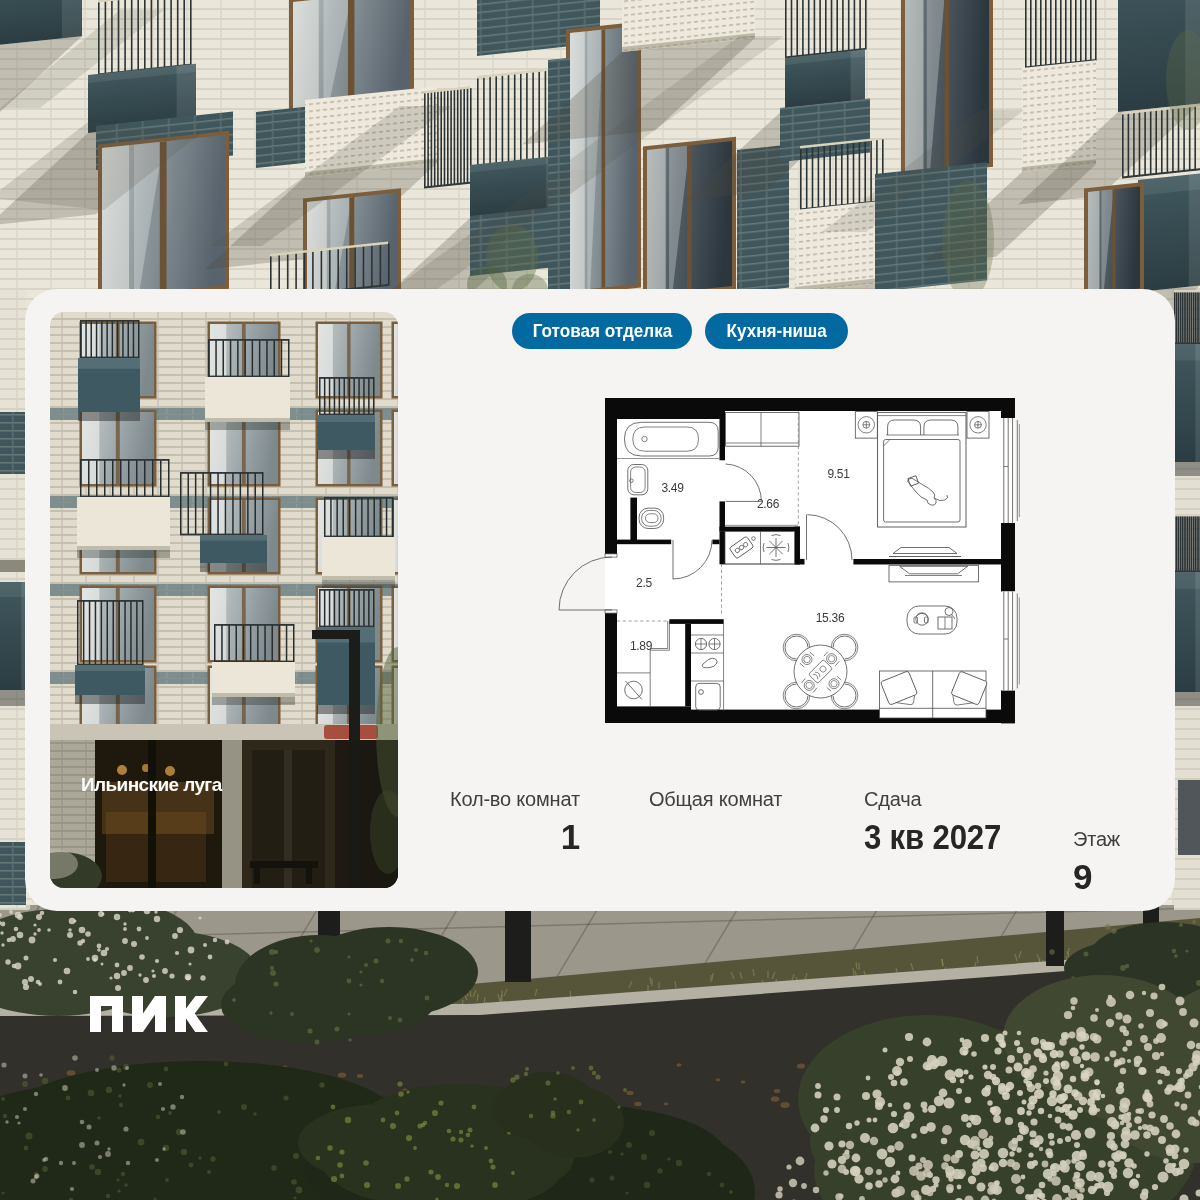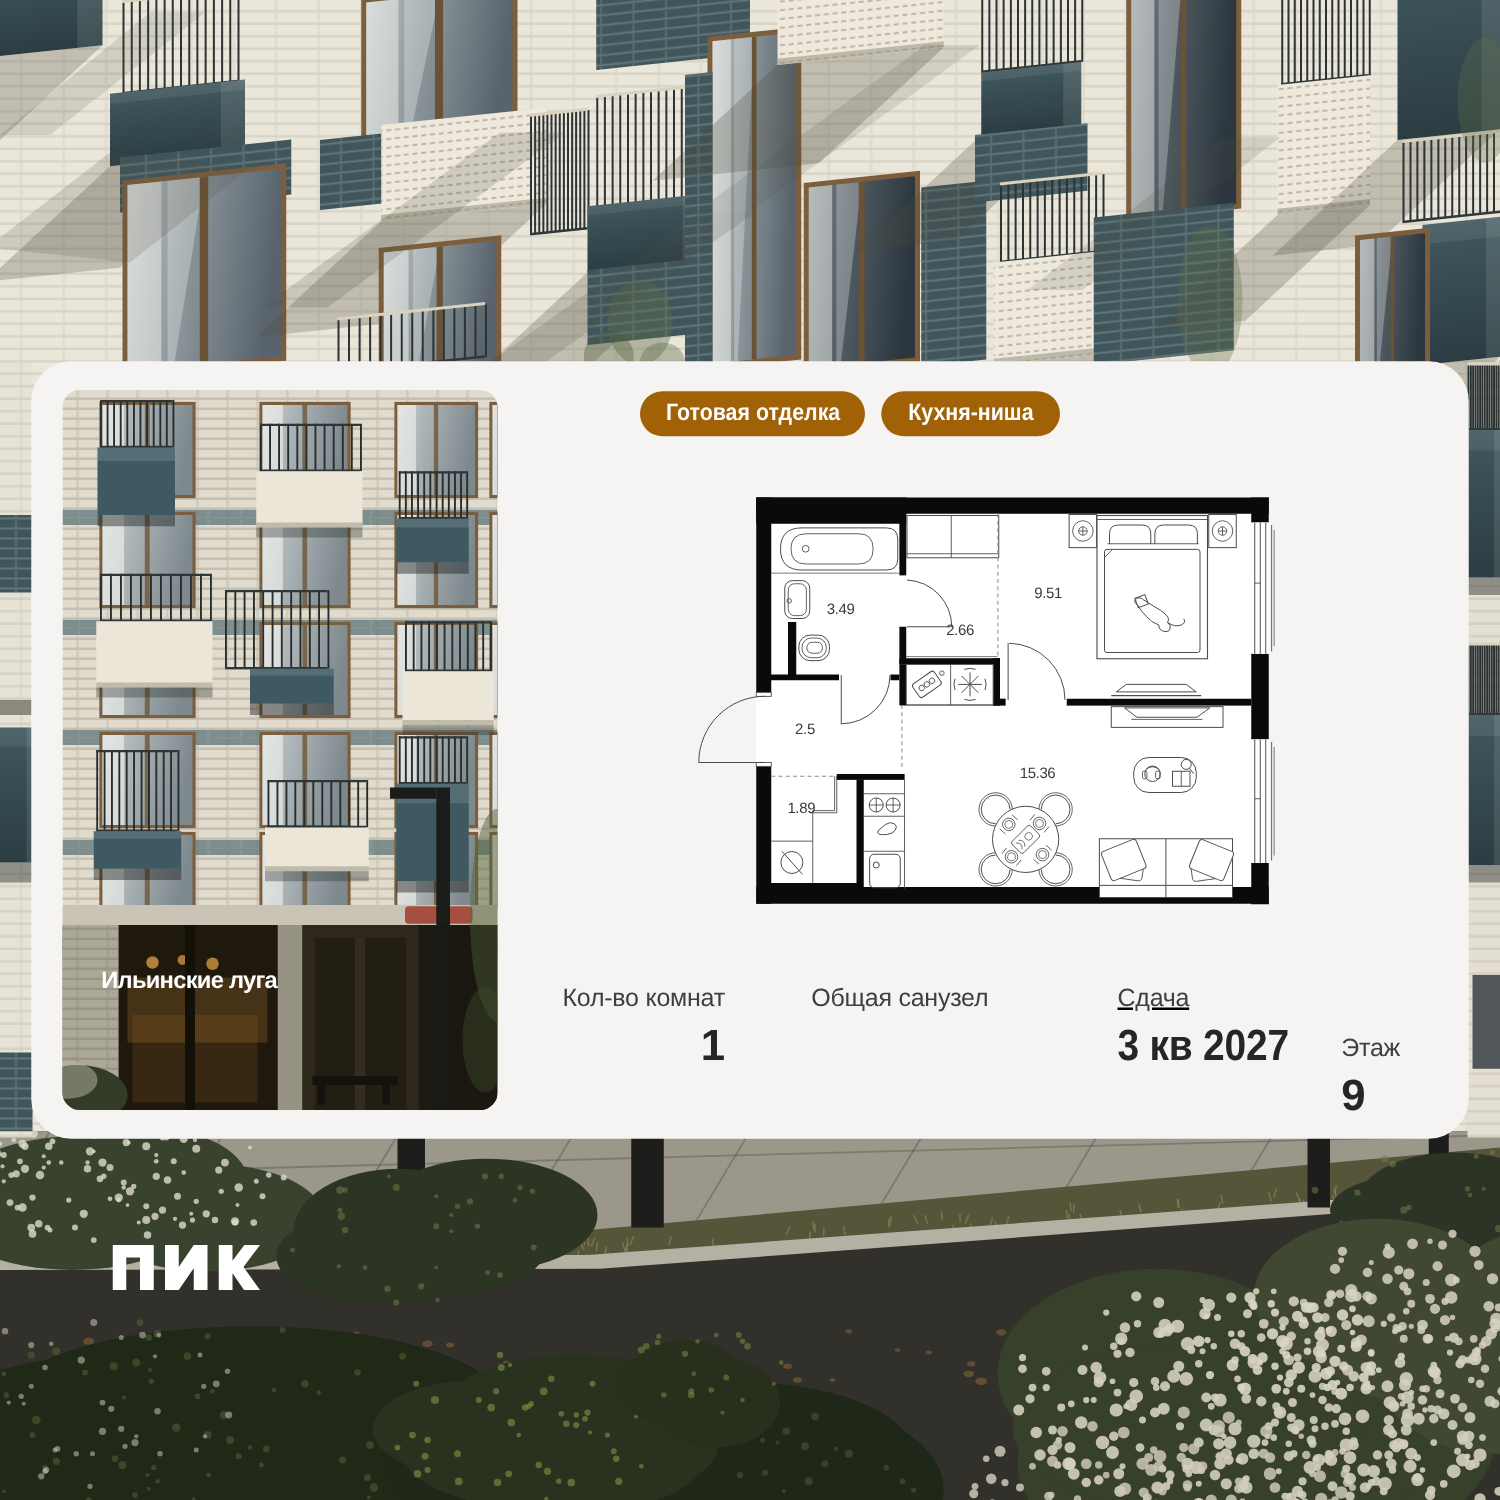--- a/index.html
+++ b/index.html
@@ -2484,40 +2484,40 @@
 <line x1="398.8" y1="68.5" x2="403.2" y2="68.5" stroke="#4c4c4c" stroke-width="0.7"></line>
 </g>
 </svg>
 
   <div class="abs stat" style="left:450px;top:788px;text-align:right;">
       <div class="lb">Кол-во комнат</div>
       <div class="vl">1</div>
     </div>
 
   <div class="abs stat" style="left:649px;top:788px;">
-      <div class="lb">Общая санузел</div>
+      <div class="lb">Общая комнат</div>
     </div>
 
-  <div class="abs stat" style="left:894px;top:788px;text-decoration:underline;">
+  <div class="abs stat" style="left:864px;top:788px;">
       <div class="lb">Сдача</div>
       <div class="vl"><span class="sqz">3 кв 2027</span></div>
     </div>
 
   <div class="abs stat" style="left:1073px;top:788px;margin-top:40px;">
       <div class="lb">Этаж</div>
       <div class="vl">9</div>
     </div>
 
   <svg class="abs" style="left:90px;top:996px" width="118" height="36" viewBox="0 0 118 36">
     <g fill="#ffffff">
       <path d="M0 0 h33 v36 h-11 v-26 h-11 V36 H0 Z"></path>
       <path d="M42 0 h11 v17.5 L65 0 h11 v36 H65 V18.5 L53 36 H42 Z"></path>
       <path d="M85 0 h11 v12.5 L105.5 0 H118 L104.8 17.6 118 36 h-12.8 l-9.2-13.5 V36 H85 Z"></path>
     </g>
   </svg>
 </div>
 <style>
-  .pill{height:36px;background:#a16207;border-radius:18px;color:#fff;display:flex;align-items:center;justify-content:center;font-weight:bold;font-size:19px;}
+  .pill{height:36px;background:#0369a1;border-radius:18px;color:#fff;display:flex;align-items:center;justify-content:center;font-weight:bold;font-size:19px;}
   .pill>span{display:block;transform:scaleX(0.9);white-space:nowrap;}
   .lb{font-size:20px;color:#3f3f3f;letter-spacing:-0.2px;}
   .vl{margin-top:6px;font-size:35px;font-weight:bold;color:#262626;letter-spacing:-0.2px;}
   .sqz{display:inline-block;transform:scaleX(0.89);transform-origin:0 50%;white-space:nowrap;}
 </style>
 
 </body></html>

